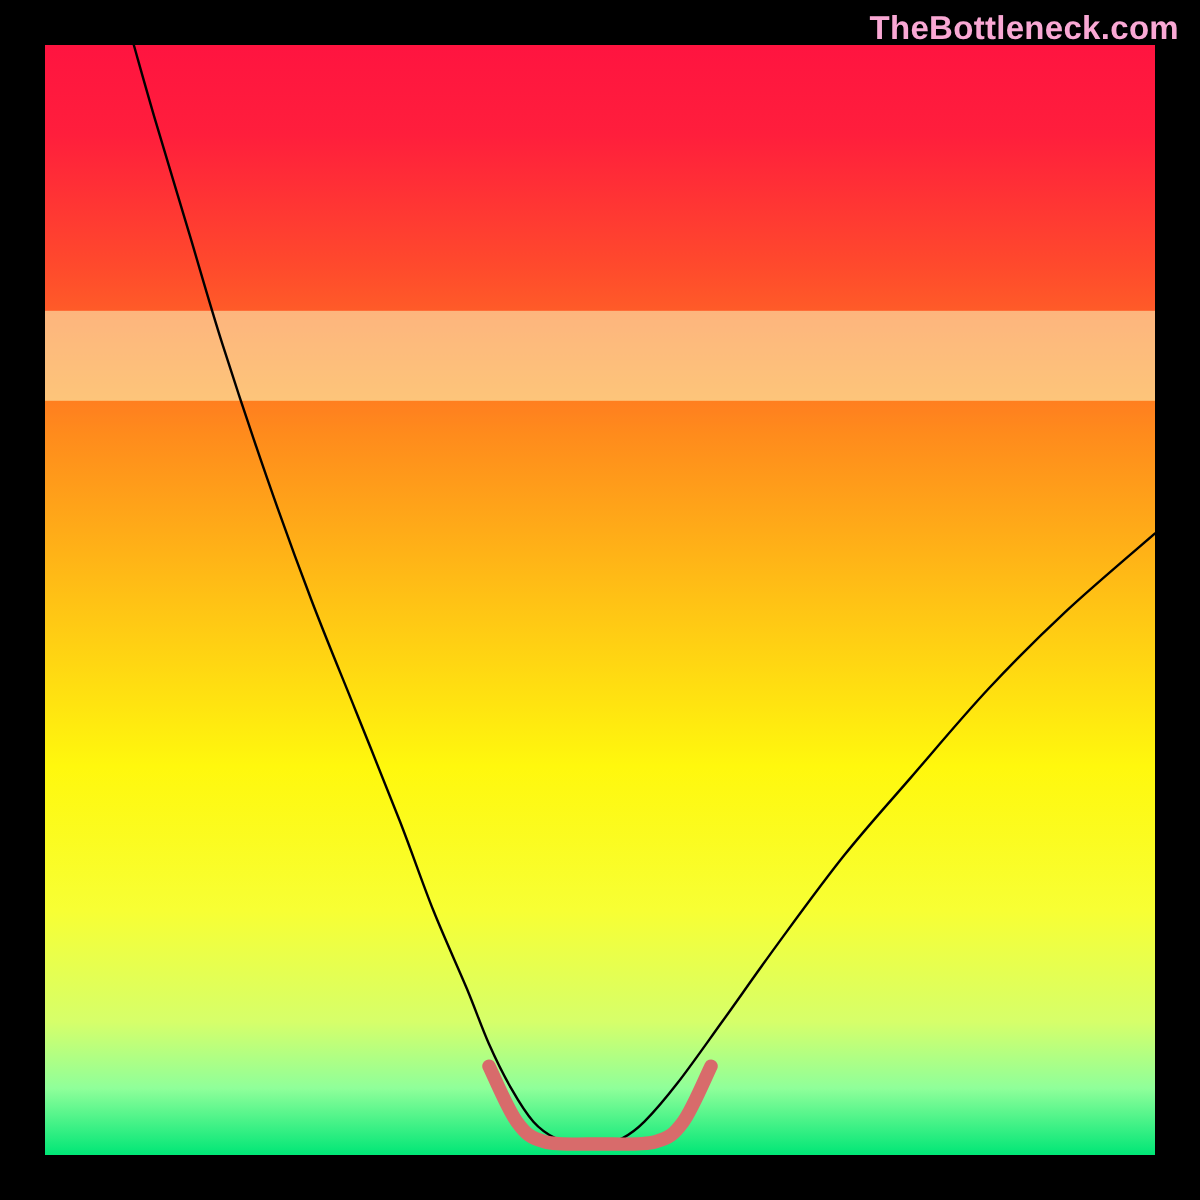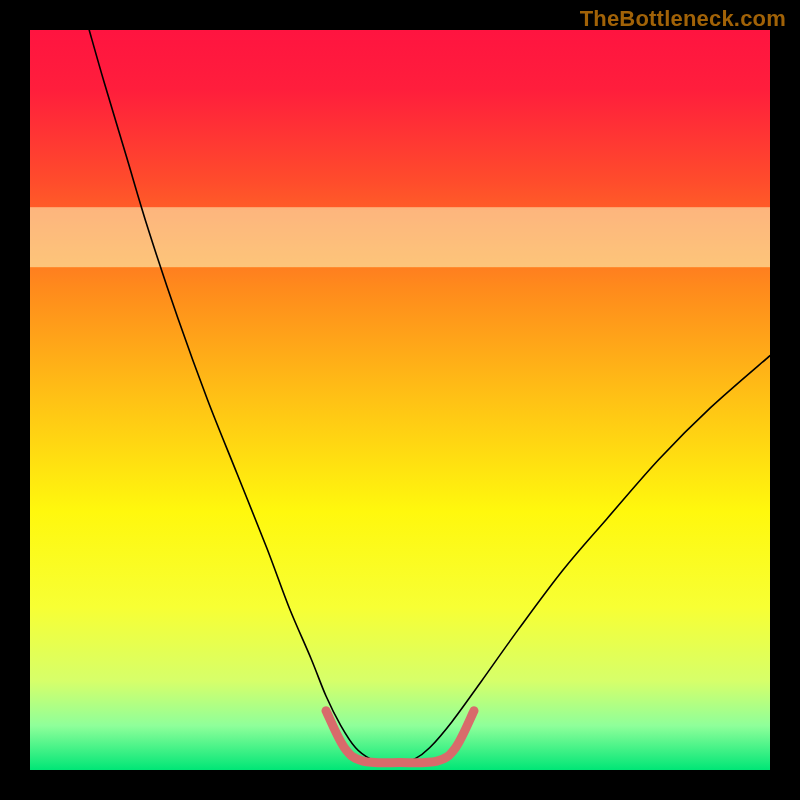--- a/index.html
+++ b/index.html
@@ -25,21 +25,21 @@
     width: 740px;
     height: 740px;
   }
   .watermark {
     position: absolute;
     top: 6px;
     right: 14px;
     font-family: Arial, Helvetica, sans-serif;
     font-size: 22px;
     font-weight: 600;
-    color: #a16207;
+    color: #f9a8d4;
     letter-spacing: 0.2px;
   }
   svg { display: block; }
 </style>
 </head>
 <body>
 
 <div class="frame">
   <div class="plot">
     <svg id="chart-svg" width="740" height="740" viewBox="0 0 740 740">

